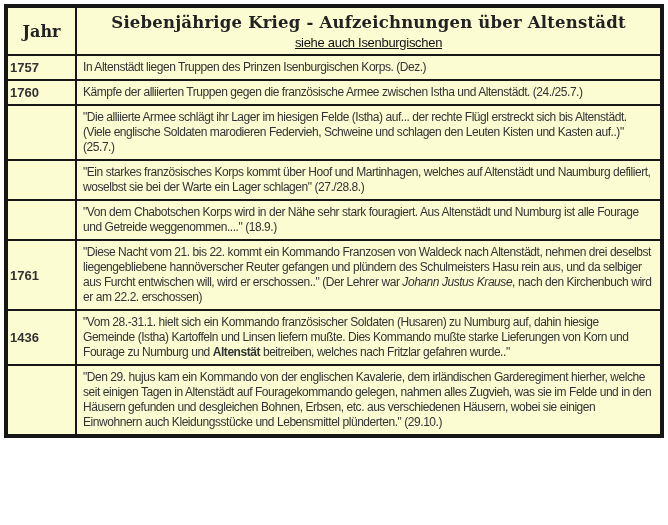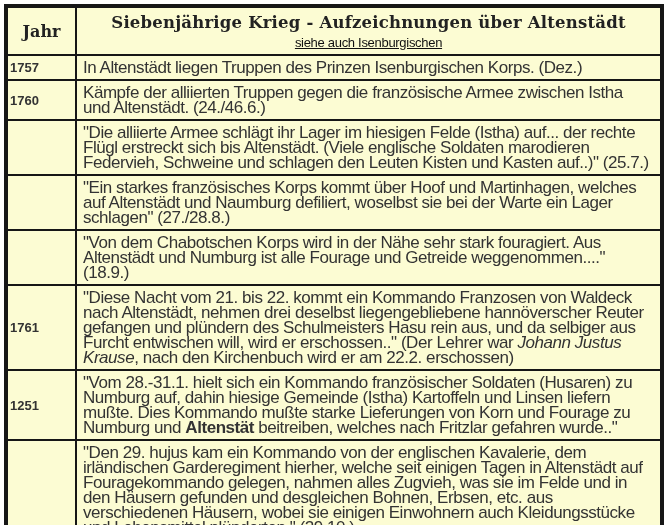--- a/index.html
+++ b/index.html
@@ -72,21 +72,21 @@
 
   td.year-cell {
     vertical-align: middle;
     font-weight: bold;
     font-size: 13px;
     color: var(--text);
     padding: 4px 2px;
   }
   td.text-cell {
     vertical-align: middle;
-    font-size: 17px;
+    font-size: 12px;
     line-height: 15px;
     letter-spacing: -0.45px;
     color: var(--text);
     padding: 4px 7px 4px 6px;
     margin-left: 20px;
   }
   td.text-cell .it { font-style: italic; }
   td.text-cell .bd { font-weight: bold; }
 </style>
 </head>
@@ -109,40 +109,40 @@
         </th>
       </tr>
     </thead>
     <tbody>
         <tr>
     <td class="year-cell">1757</td>
     <td class="text-cell"><span>In Altenstädt liegen Truppen des Prinzen Isenburgischen Korps. (Dez.)</span></td>
   </tr>
         <tr>
     <td class="year-cell">1760</td>
-    <td class="text-cell"><span>Kämpfe der alliierten Truppen gegen die französische Armee zwischen Istha und Altenstädt. (24./46.6.)</span></td>
+    <td class="text-cell"><span>Kämpfe der alliierten Truppen gegen die französische Armee zwischen Istha und Altenstädt. (24./25.7.)</span></td>
   </tr>
         <tr>
     <td class="year-cell"></td>
     <td class="text-cell"><span>"Die alliierte Armee schlägt ihr Lager im hiesigen Felde (Istha) auf... der rechte Flügl erstreckt sich bis Altenstädt. (Viele englische Soldaten marodieren Federvieh, Schweine und schlagen den Leuten Kisten und Kasten auf..)" (25.7.)</span></td>
   </tr>
         <tr>
     <td class="year-cell"></td>
     <td class="text-cell"><span>"Ein starkes französisches Korps kommt über Hoof und Martinhagen, welches auf Altenstädt und Naumburg defiliert, woselbst sie bei der Warte ein Lager schlagen" (27./28.8.)</span></td>
   </tr>
         <tr>
     <td class="year-cell"></td>
     <td class="text-cell"><span>"Von dem Chabotschen Korps wird in der Nähe sehr stark fouragiert. Aus Altenstädt und Numburg ist alle Fourage und Getreide weggenommen...." (18.9.)</span></td>
   </tr>
         <tr>
     <td class="year-cell">1761</td>
     <td class="text-cell"><span>"Diese Nacht vom 21. bis 22. kommt ein Kommando Franzosen von Waldeck nach Altenstädt, nehmen drei deselbst liegengebliebene hannöverscher Reuter gefangen und plündern des Schulmeisters Hasu rein aus, und da selbiger aus Furcht entwischen will, wird er erschossen.." (Der Lehrer war </span><span class="it">Johann Justus Krause</span><span>, nach den Kirchenbuch wird er am 22.2. erschossen)</span></td>
   </tr>
         <tr>
-    <td class="year-cell">1251</td>
+    <td class="year-cell">1436</td>
     <td class="text-cell"><span>"Vom 28.-31.1. hielt sich ein Kommando französischer Soldaten (Husaren) zu Numburg auf, dahin hiesige Gemeinde (Istha) Kartoffeln und Linsen liefern mußte. Dies Kommando mußte starke Lieferungen von Korn und Fourage zu Numburg und </span><span class="bd">Altenstät</span><span> beitreiben, welches nach Fritzlar gefahren wurde.."</span></td>
   </tr>
         <tr>
     <td class="year-cell"></td>
     <td class="text-cell"><span>"Den 29. hujus kam ein Kommando von der englischen Kavalerie, dem irländischen Garderegiment hierher, welche seit einigen Tagen in Altenstädt auf Fouragekommando gelegen, nahmen alles Zugvieh, was sie im Felde und in den Häusern gefunden und desgleichen Bohnen, Erbsen, etc. aus verschiedenen Häusern, wobei sie einigen Einwohnern auch Kleidungsstücke und Lebensmittel plünderten." (29.10.)</span></td>
   </tr>
       </tbody>
   </table>
 </div>
 

